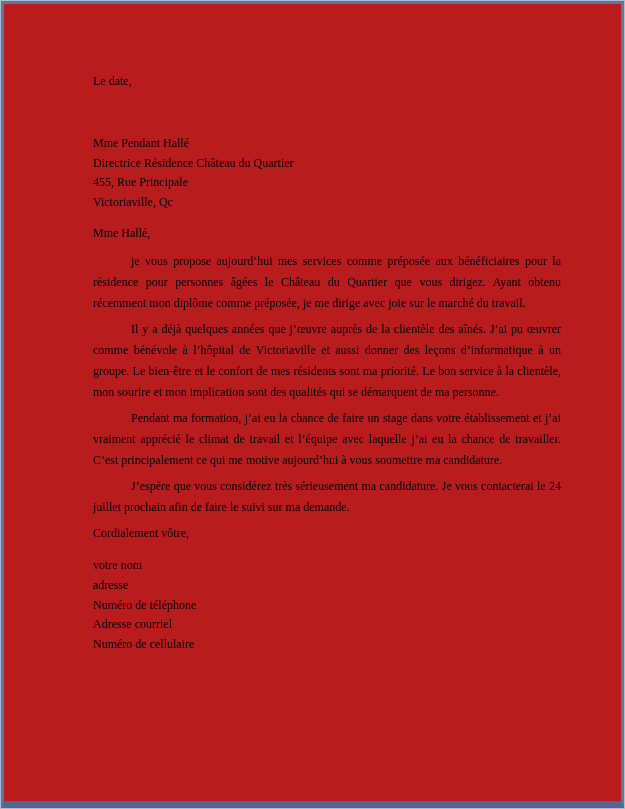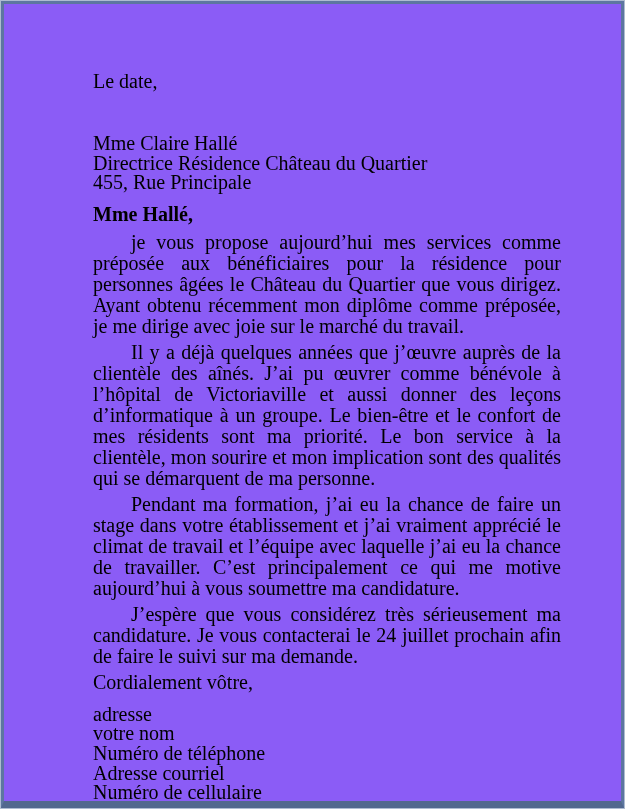--- a/index.html
+++ b/index.html
@@ -12,40 +12,39 @@
     width: 625px;
     height: 809px;
     background: #aebbd1;        
     padding: 1px;
     overflow: hidden;
   }
   .page {
     box-sizing: border-box;
     width: 623px;
     height: 807px;
-    background: #8b5cf6;
+    background: #b91c1c;
     border: 3px solid #5d76a0;  
     border-bottom: 7px solid #52688e;
     padding: 67px 53px 0 89px;
     font-family: "Liberation Serif", serif;
-    font-size: 20px;
+    font-size: 12px;
     line-height: 21px;
     color: #000000;
     overflow: hidden;
   }
   .date-line {
     margin: 0 0 42px 0;
   }
   .recipient {
     line-height: 19.6px;
     margin: 0 0 11px 0;
   }
   .salutation {
     margin: 0 0 7px 0;
-    font-weight: bold;
   }
   .para {
     margin: 0 7px 5px 0;
     text-align: justify;
     text-indent: 38px;
   }
   .closing {
     margin: 0 0 12px 0;
   }
   .signature {
@@ -55,39 +54,40 @@
 </style>
 </head>
 <body>
 
 <div class="page-outer">
   <div class="page">
 
     <p class="date-line">Le date,</p>
 
     <div class="recipient">
-      <div>Mme Claire Hallé</div>
+      <div>Mme Pendant Hallé</div>
       <div>Directrice Résidence Château du Quartier</div>
       <div>455, Rue Principale</div>
+      <div>Victoriaville, Qc</div>
     </div>
 
     <p class="salutation">Mme Hallé,</p>
 
     <p class="para">je vous propose aujourd’hui mes services comme préposée aux bénéficiaires pour la résidence pour personnes âgées le Château du Quartier que vous dirigez.  Ayant obtenu récemment mon diplôme comme préposée, je me dirige avec joie sur le marché du travail.</p>
 
     <p class="para">Il y a déjà quelques années que j’œuvre auprès de la clientèle des aînés. J’ai pu œuvrer comme bénévole à l’hôpital de Victoriaville et aussi donner des leçons d’informatique à un groupe. Le bien-être et le confort de mes résidents sont ma priorité.  Le bon service à la clientèle, mon sourire et mon implication sont des qualités qui se démarquent de ma personne.</p>
 
     <p class="para">Pendant ma formation, j’ai eu la chance de faire un stage dans votre établissement et j’ai vraiment apprécié le climat de travail et l’équipe avec laquelle j’ai eu la chance de travailler. C’est principalement ce qui me motive aujourd’hui à vous soumettre ma candidature.</p>
 
     <p class="para">J’espère que vous considérez très sérieusement ma candidature.  Je vous contacterai le 24 juillet prochain afin de faire le suivi sur ma demande.</p>
 
     <p class="closing">Cordialement vôtre,</p>
 
     <div class="signature">
+      <div>votre nom</div>
       <div>adresse</div>
-      <div>votre nom</div>
       <div>Numéro de téléphone</div>
       <div>Adresse courriel</div>
       <div>Numéro de cellulaire</div>
     </div>
 
   </div>
 </div>
 
 </body></html>

